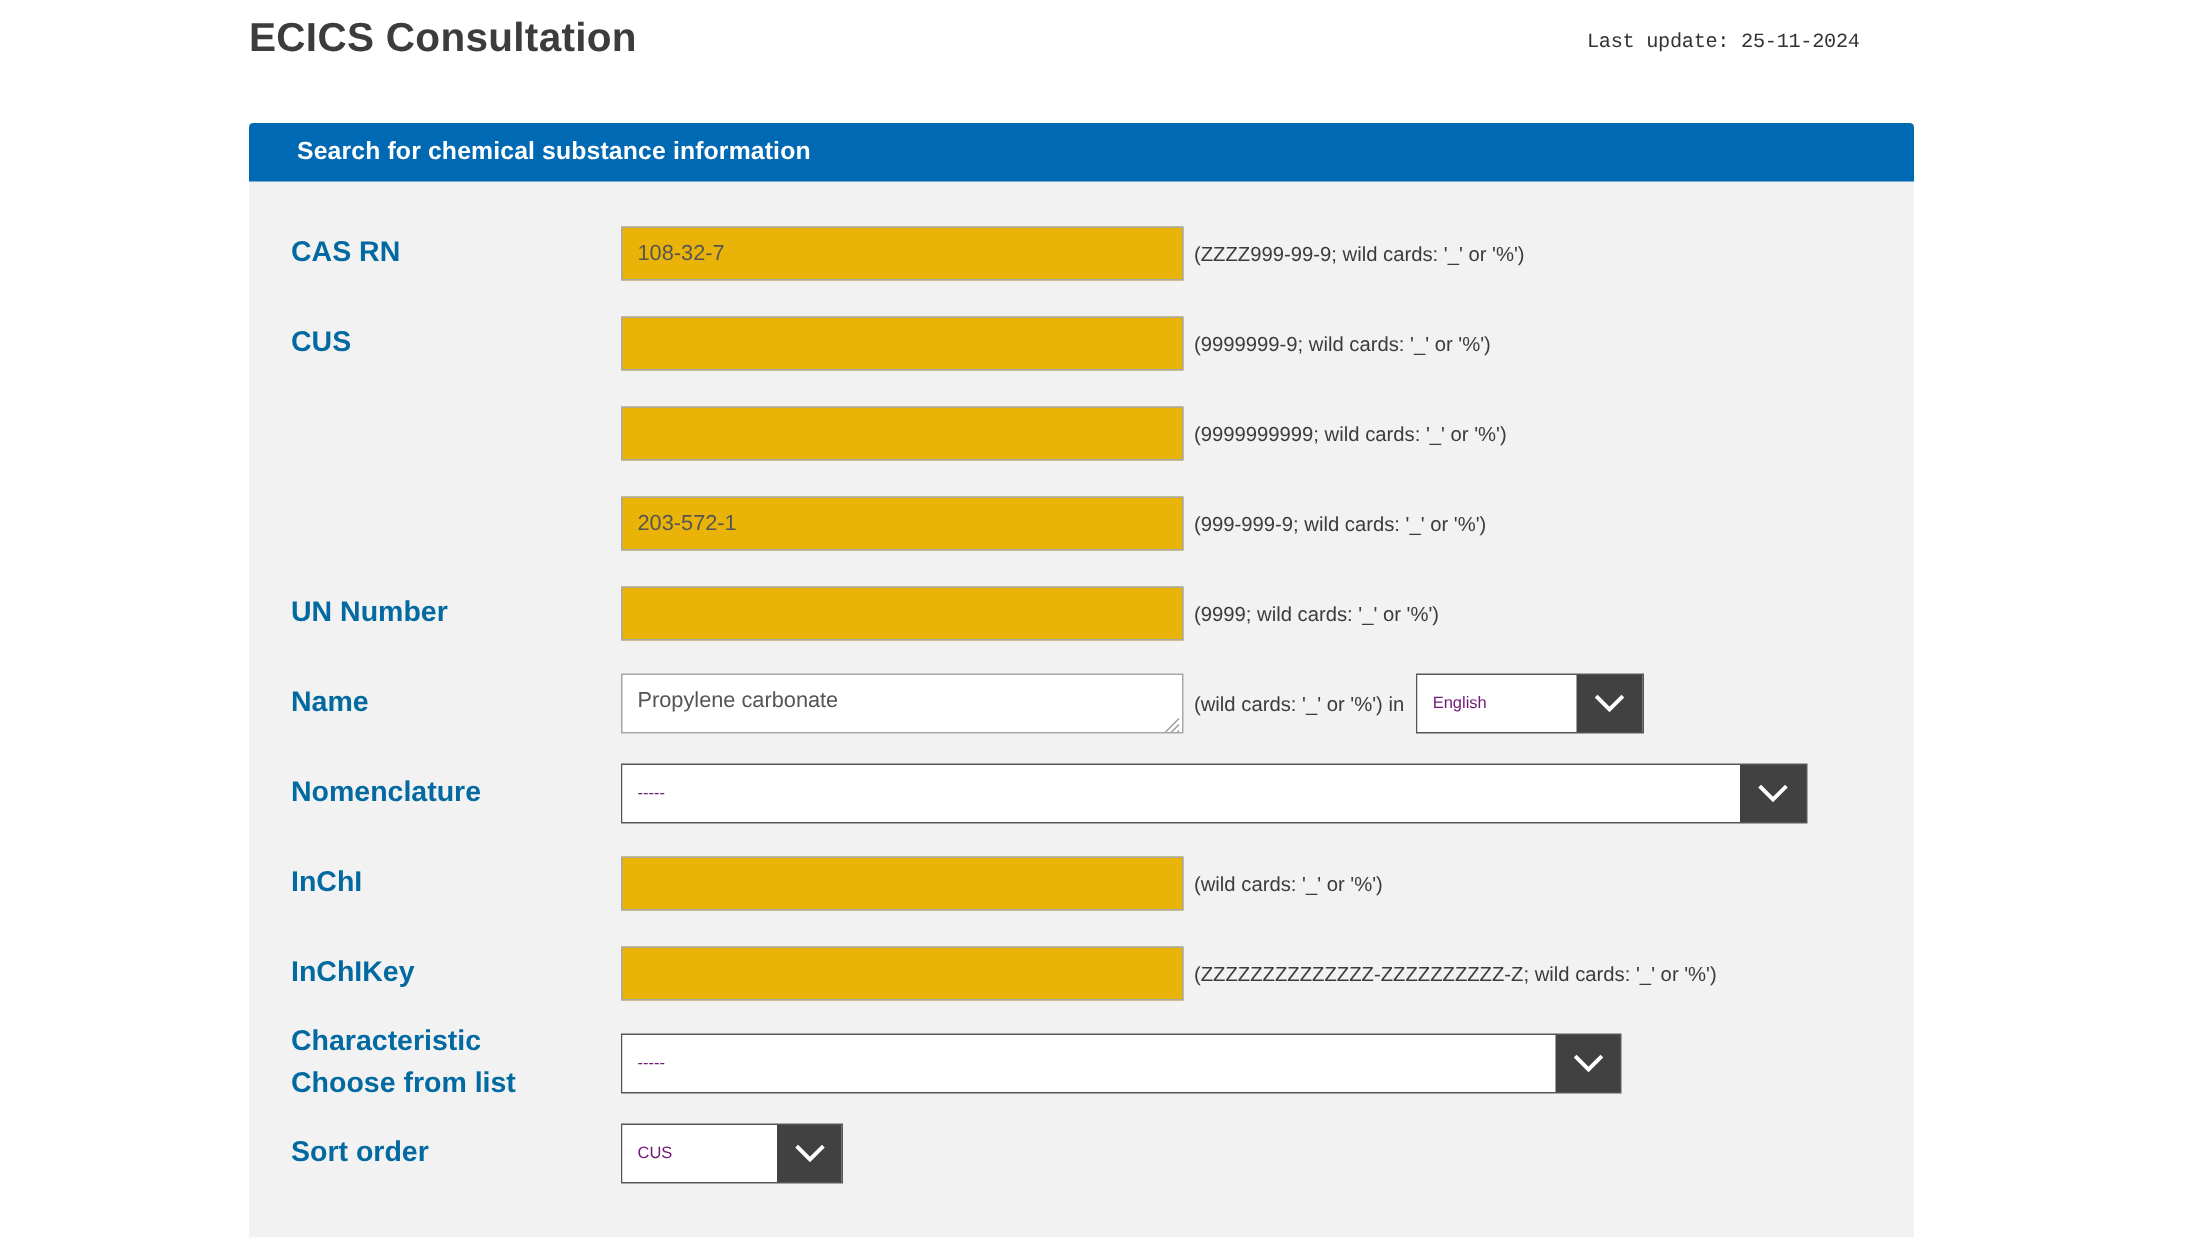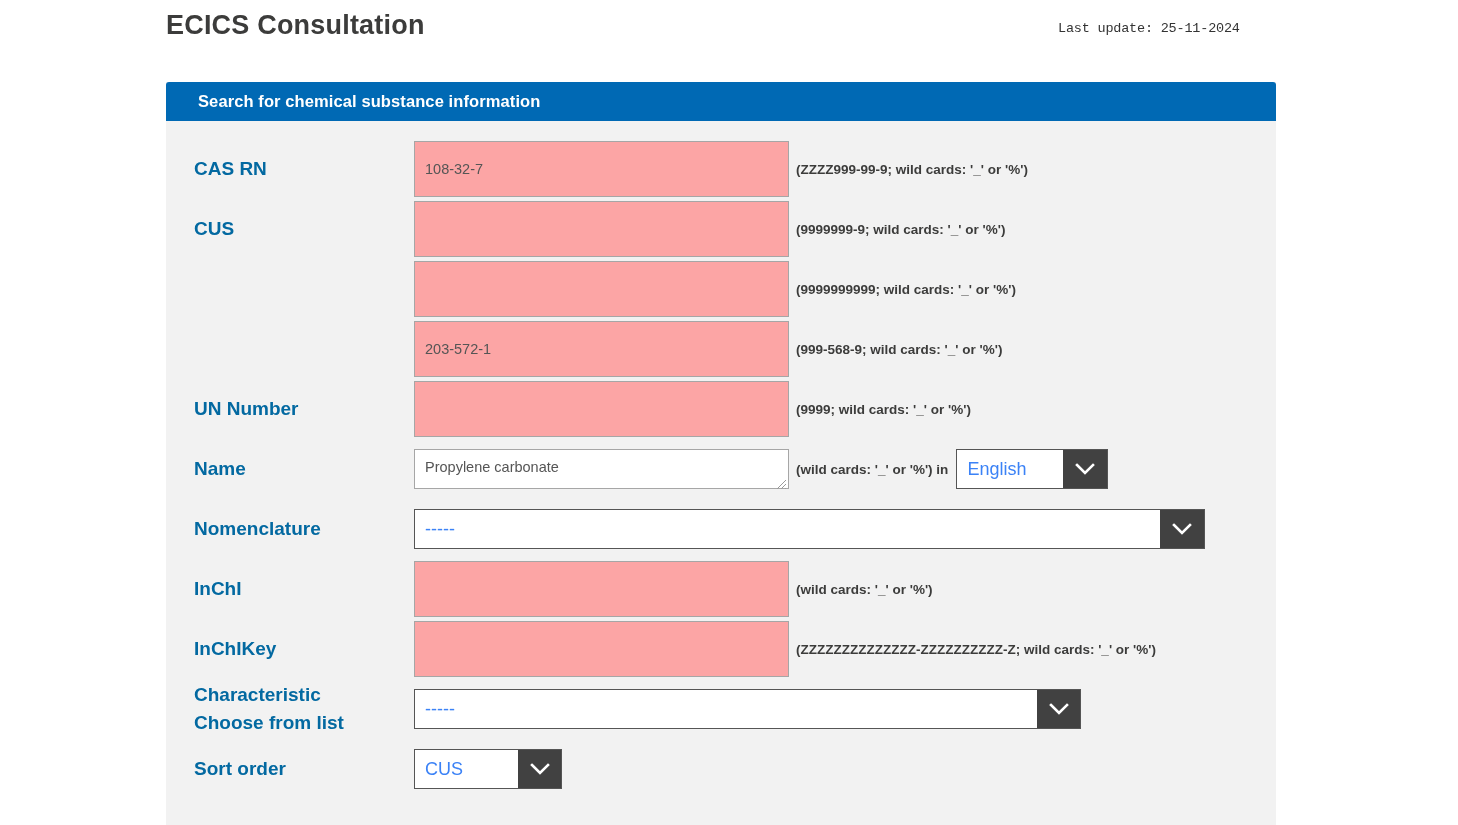--- a/index.html
+++ b/index.html
@@ -102,22 +102,22 @@
     position: absolute;
     left: 248px;
     top: 0;
     height: 60px;
     display: flex;
     align-items: center;
   }
 
   .text-input {
     width: 375px;
-    height: 56px;
-    background: #fca5a5;
+    height: 36px;
+    background: #eab308;
     border: 1px solid #a6a6a6;
     font-family: "Liberation Sans", sans-serif;
     font-size: 14.5px;
     color: #555555;
     padding: 0 10px;
     outline: none;
   }
   .text-input::placeholder { color: #9a9a9a; }
 
   .name-area {
@@ -144,39 +144,39 @@
     right: 2px;
     bottom: 2px;
     width: 11px;
     height: 11px;
     pointer-events: none;
   }
 
   .hint {
     margin-left: 7px;
     font-size: 13.5px;
-    font-weight: bold;
+    font-weight: normal;
     color: #3c3c3b;
     white-space: nowrap;
   }
 
   
   .select {
     display: inline-flex;
     align-items: stretch;
     height: 40px;
     border: 1px solid #555555;
     background: #ffffff;
   }
   .select .value {
     display: flex;
     align-items: center;
     padding: 0 10px;
-    font-size: 18px;
-    color: #3b82f6;
+    font-size: 11px;
+    color: #701a75;
     background: #ffffff;
     flex: 1 1 auto;
     white-space: nowrap;
     overflow: hidden;
   }
   .select .arrow {
     width: 44px;
     flex: 0 0 44px;
     background: #414141;
     display: flex;
@@ -230,21 +230,21 @@
       <div class="form-row">
         <div class="field-wrap">
           <input class="text-input" type="text" value="" style="">
           <span class="hint">(9999999999; wild cards: '_' or '%')</span>
         </div>
       </div>
 
       <div class="form-row">
         <div class="field-wrap">
           <input class="text-input" type="text" value="203-572-1" style="">
-          <span class="hint">(999-568-9; wild cards: '_' or '%')</span>
+          <span class="hint">(999-999-9; wild cards: '_' or '%')</span>
         </div>
       </div>
 
       <div class="form-row">
         <div class="row-label">UN Number</div>
         <div class="field-wrap">
           <input class="text-input" type="text" value="" style="">
           <span class="hint">(9999; wild cards: '_' or '%')</span>
         </div>
       </div>

